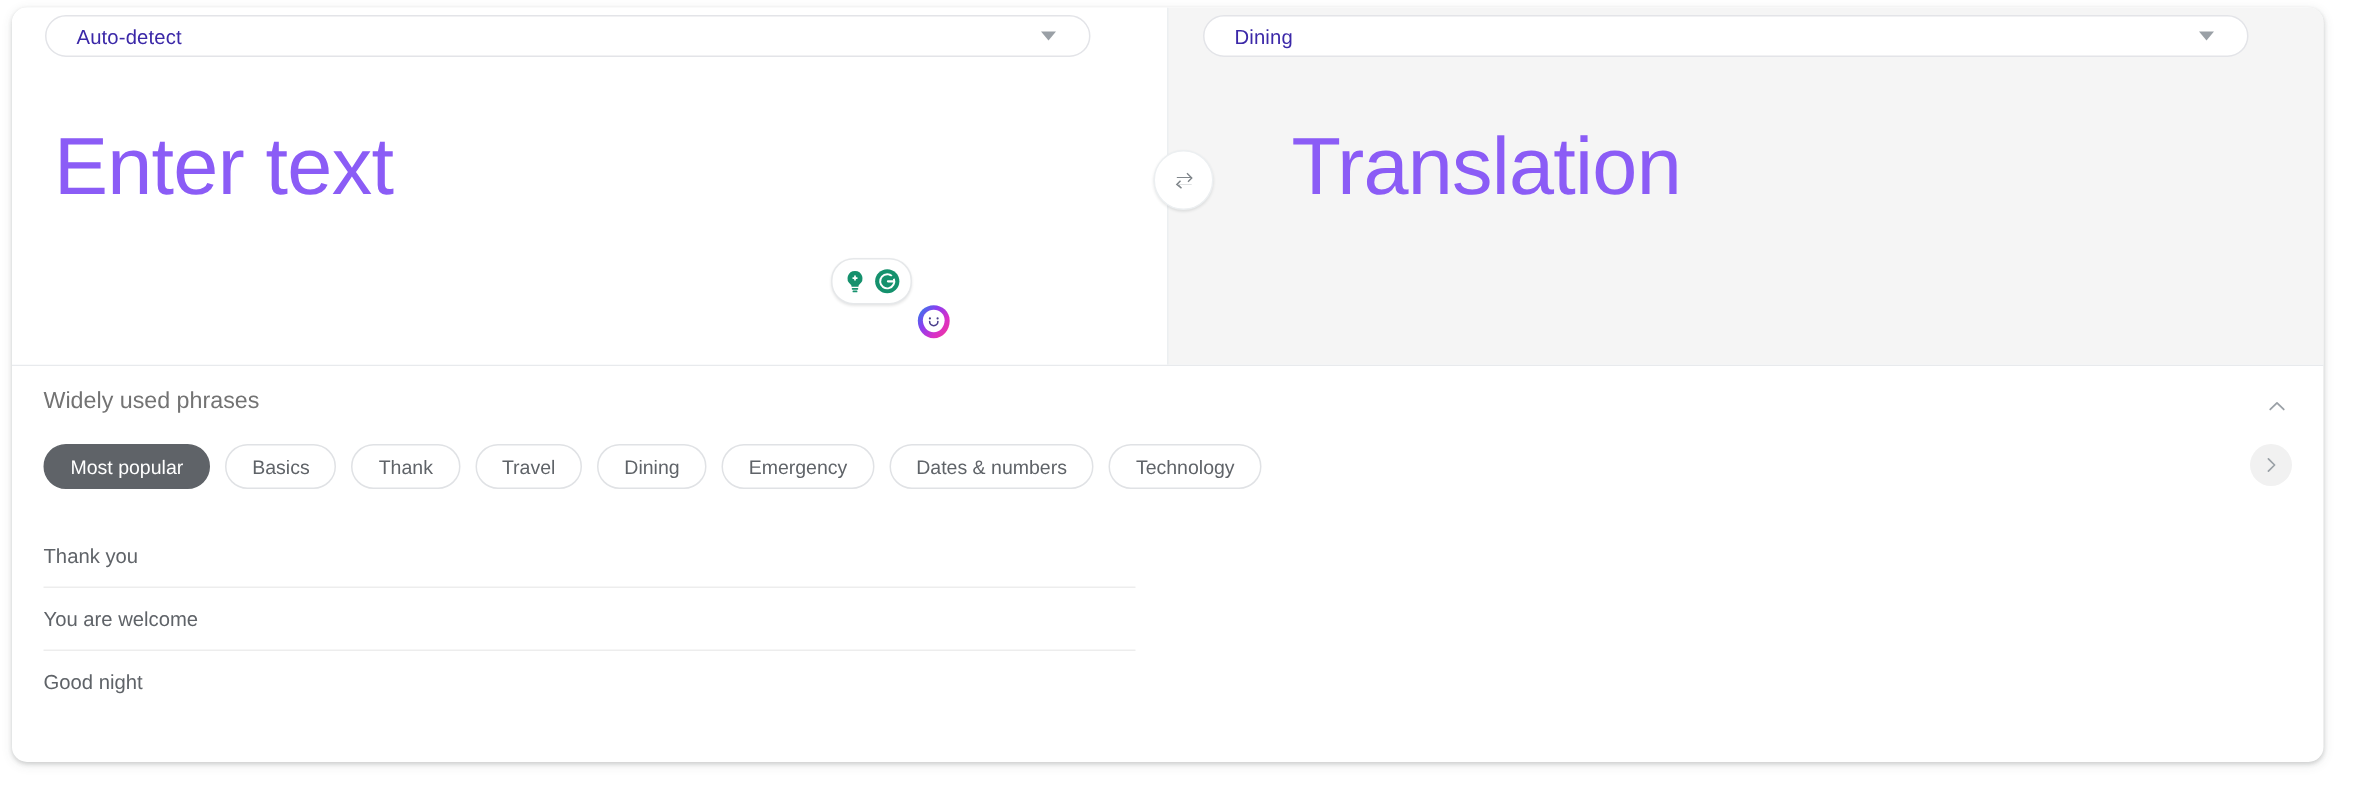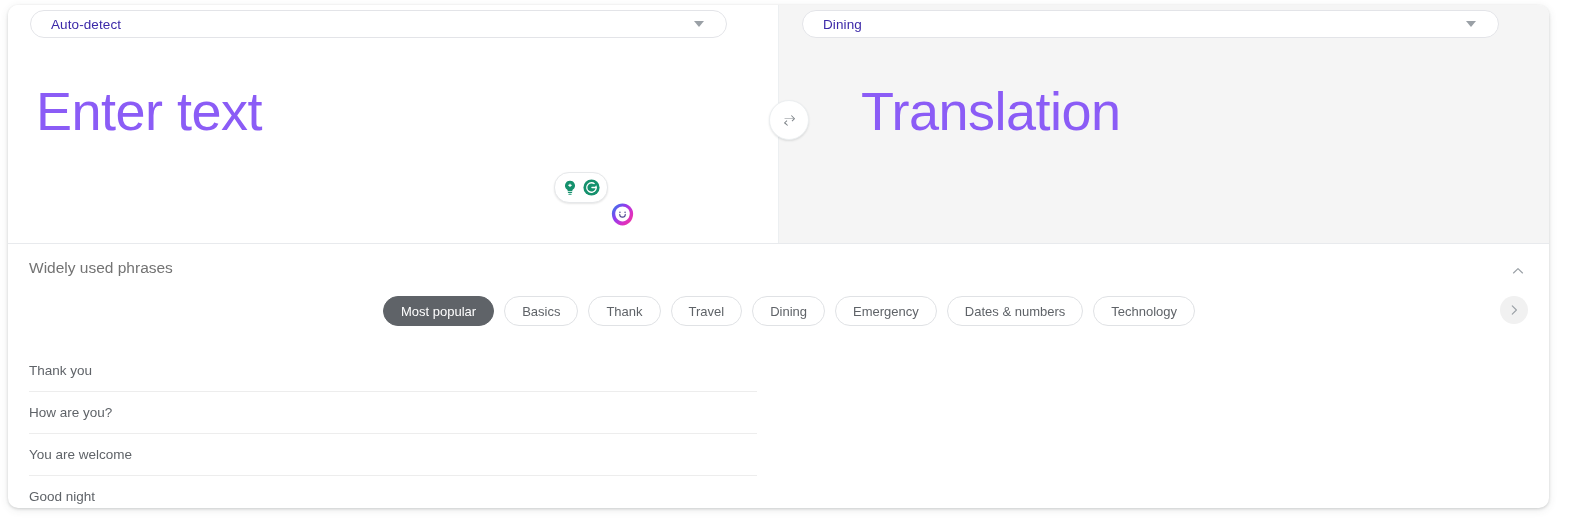--- a/index.html
+++ b/index.html
@@ -179,21 +179,20 @@
   .chips-row {
     position: relative;
     height: 42px;
     padding-left: 21px;
   }
   .chips {
     display: flex;
     align-items: center;
     gap: 10px;
     height: 30px;
-    justify-content: center;
   }
   .chip {
     height: 30px;
     box-sizing: border-box;
     padding: 0 17px;
     border-radius: 16px;
     border: 1px solid #e0e2e5;
     background: #ffffff;
     color: #5f6368;
     font-size: 13px;
@@ -354,23 +353,20 @@
           </svg>
         </div>
       </div>
 
       <div class="phrase-cols">
         <div class="phrase-col right">
             <div class="phrase-row">
               <span>Thank you</span>
             </div>
             <div class="phrase-row">
-              <span>How are you?</span>
-            </div>
-            <div class="phrase-row">
               <span>You are welcome</span>
             </div>
             <div class="phrase-row last">
               <span>Good night</span>
             </div>
           </div>
       </div>
     </div>
 
   </div>

